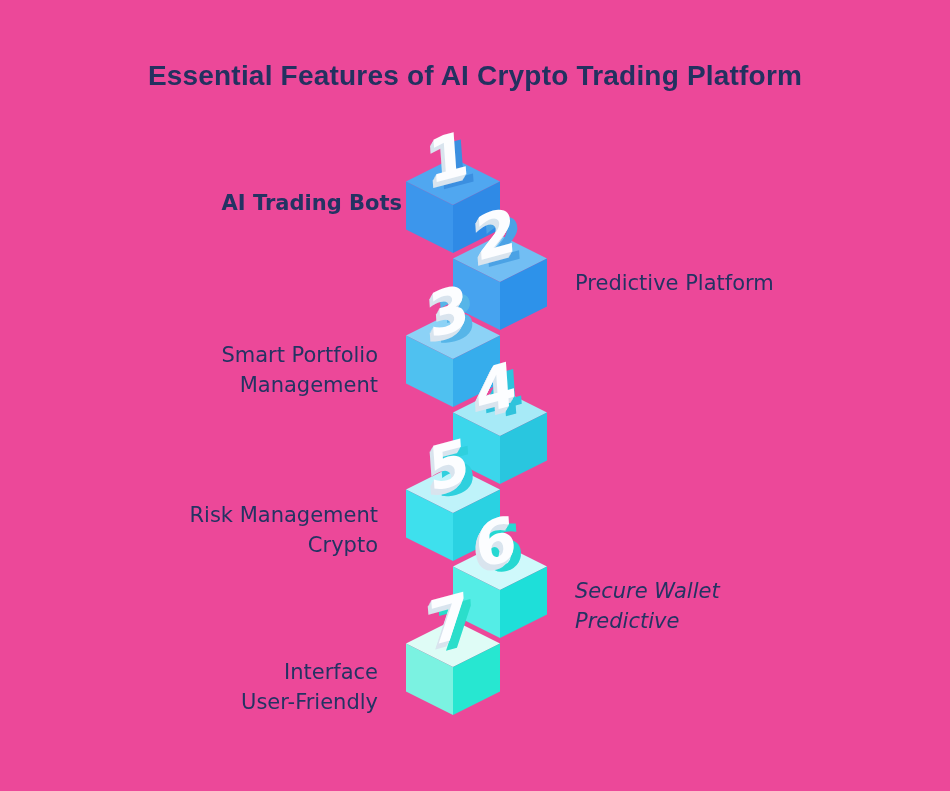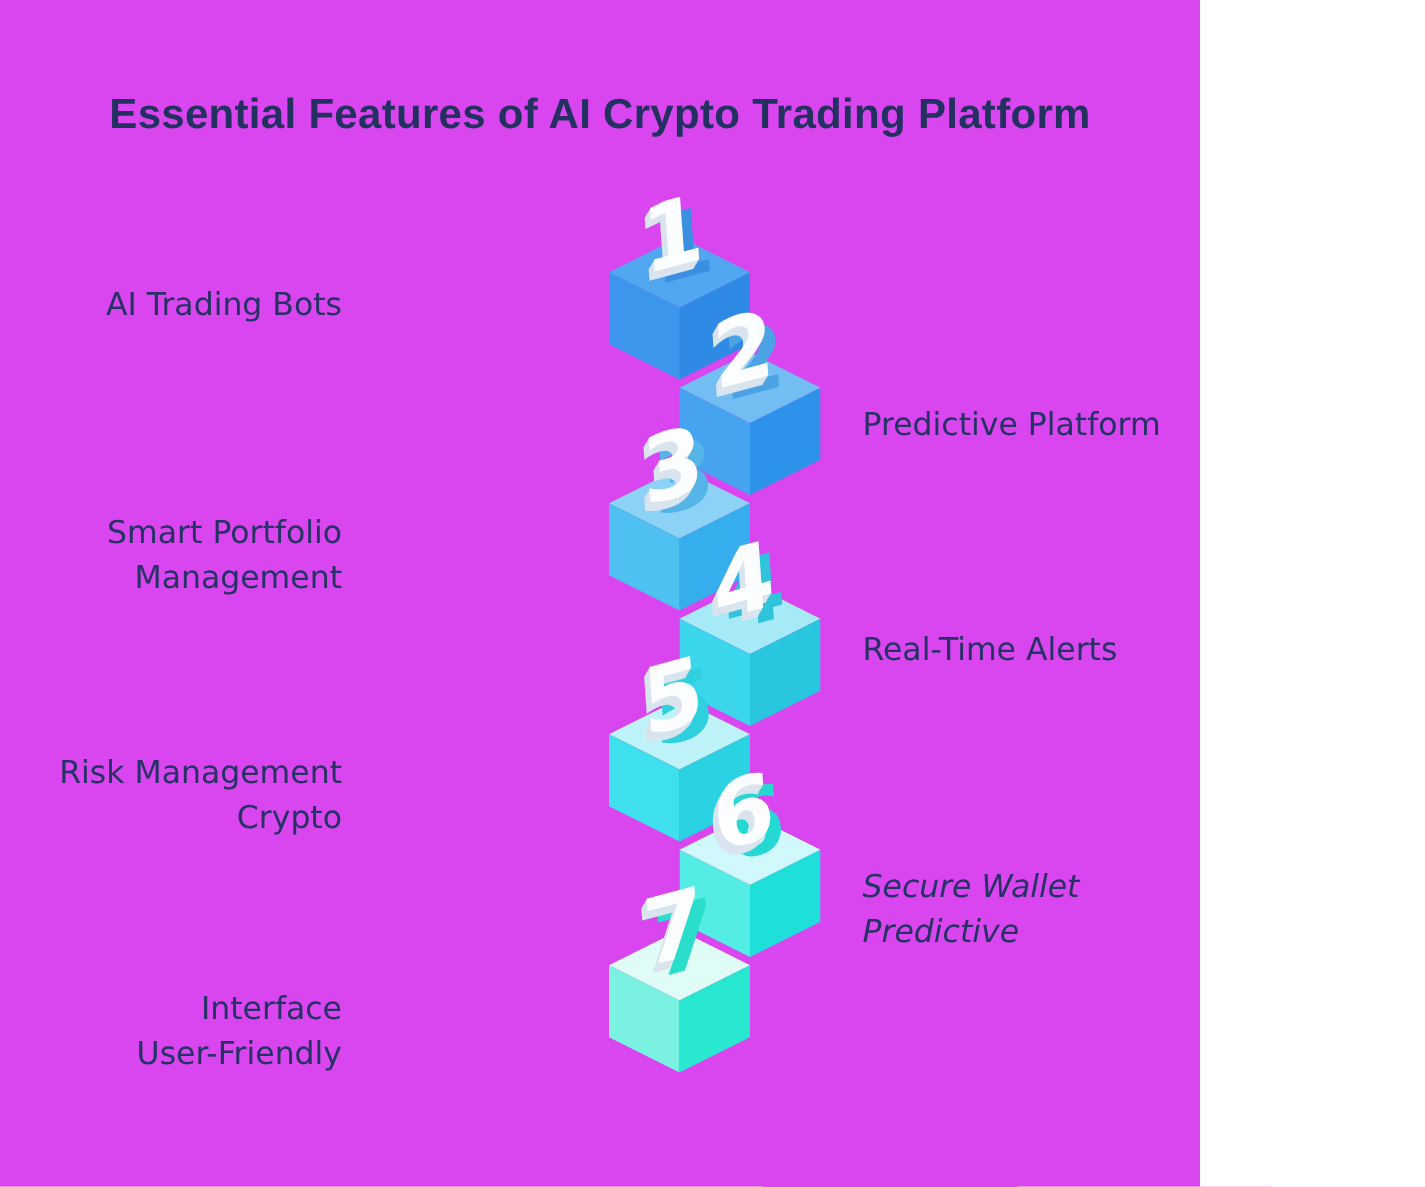--- a/index.html
+++ b/index.html
@@ -1,17 +1,17 @@
 <!DOCTYPE html>
 <html><head>
 <meta charset="utf-8">
 <style>
   html,body{margin:0;padding:0;background:#ffffff;}
   body{width:950px;height:791px;overflow:hidden;}
-  .canvas{position:relative;width:800px;height:791px;background:#d946ef;font-family:"DejaVu Sans",sans-serif;}
+  .canvas{position:relative;width:950px;height:791px;background:#ec4899;font-family:"DejaVu Sans",sans-serif;}
   .title{
     position:absolute;top:59px;left:0;width:100%;text-align:center;
     font-family:"Liberation Sans",sans-serif;font-weight:bold;
     font-size:28px;line-height:33px;letter-spacing:.2px;color:#233160;
   }
   .cube{position:absolute;width:94px;height:95px;}
   .cube svg{display:block;}
   .num{
     position:absolute;width:90px;height:66px;text-align:center;
     font-family:"DejaVu Sans",sans-serif;font-style:italic;font-weight:bold;
@@ -32,21 +32,21 @@
   <div class="title">Essential Features of AI Crypto Trading Platform</div>
   <div style="position:absolute;inset:0;">
       <div class="cube" style="left: 406px; top: 158px; z-index: 40;">
         <svg width="94" height="95" viewBox="0 0 94 95">
           <polygon points="47,0 94,23.5 47,47 0,23.5" fill="#50A7F0"></polygon>
           <polygon points="0,23.5 47,47 47,95 0,71.5" fill="#3C96EC"></polygon>
           <polygon points="47,47 94,23.5 94,71.5 47,95" fill="#2F8AE6"></polygon>
         </svg>
       </div>
       <div class="num" style="left: 404px; top: 124px; z-index: 45; color: rgb(252, 253, 255); text-shadow: rgb(217, 228, 238) -1px 1px 0px, rgb(217, 228, 238) -2px 2px 0px, rgb(217, 228, 238) -3px 3px 0px, rgb(217, 228, 238) -4px 4px 0px, rgb(217, 228, 238) -5px 5px 0px, rgb(59, 143, 224) 5px 9px 0px;">1</div>
-      <div class="label label-left" style="right: 572px; top: 188px;">
+      <div class="label label-left" style="right: 548px; top: 188px; font-weight: bold;">
         <div>AI Trading Bots</div>
       </div>
       <div class="cube" style="left: 453px; top: 235px; z-index: 39;">
         <svg width="94" height="95" viewBox="0 0 94 95">
           <polygon points="47,0 94,23.5 47,47 0,23.5" fill="#72BEF3"></polygon>
           <polygon points="0,23.5 47,47 47,95 0,71.5" fill="#46A3EF"></polygon>
           <polygon points="47,47 94,23.5 94,71.5 47,95" fill="#2D92EA"></polygon>
         </svg>
       </div>
       <div class="num" style="left: 451px; top: 201px; z-index: 44; color: rgb(252, 253, 255); text-shadow: rgb(217, 228, 238) -1px 1px 0px, rgb(217, 228, 238) -2px 2px 0px, rgb(217, 228, 238) -3px 3px 0px, rgb(217, 228, 238) -4px 4px 0px, rgb(217, 228, 238) -5px 5px 0px, rgb(75, 162, 229) 5px 9px 0px;">2</div>
@@ -67,21 +67,20 @@
       </div>
       <div class="cube" style="left: 453px; top: 389px; z-index: 37;">
         <svg width="94" height="95" viewBox="0 0 94 95">
           <polygon points="47,0 94,23.5 47,47 0,23.5" fill="#A7EAF7"></polygon>
           <polygon points="0,23.5 47,47 47,95 0,71.5" fill="#3BD6EB"></polygon>
           <polygon points="47,47 94,23.5 94,71.5 47,95" fill="#29C6DF"></polygon>
         </svg>
       </div>
       <div class="num" style="left: 451px; top: 355px; z-index: 42; color: rgb(252, 253, 255); text-shadow: rgb(217, 228, 238) -1px 1px 0px, rgb(217, 228, 238) -2px 2px 0px, rgb(217, 228, 238) -3px 3px 0px, rgb(217, 228, 238) -4px 4px 0px, rgb(217, 228, 238) -5px 5px 0px, rgb(47, 195, 220) 5px 9px 0px;">4</div>
       <div class="label label-right" style="left: 575px; top: 418px;">
-        <div>Real-Time Alerts</div>
       </div>
       <div class="cube" style="left: 406px; top: 466px; z-index: 36;">
         <svg width="94" height="95" viewBox="0 0 94 95">
           <polygon points="47,0 94,23.5 47,47 0,23.5" fill="#BFF3FA"></polygon>
           <polygon points="0,23.5 47,47 47,95 0,71.5" fill="#3EE0ED"></polygon>
           <polygon points="47,47 94,23.5 94,71.5 47,95" fill="#2AD2E2"></polygon>
         </svg>
       </div>
       <div class="num" style="left: 404px; top: 432px; z-index: 41; color: rgb(252, 253, 255); text-shadow: rgb(217, 228, 238) -1px 1px 0px, rgb(217, 228, 238) -2px 2px 0px, rgb(217, 228, 238) -3px 3px 0px, rgb(217, 228, 238) -4px 4px 0px, rgb(217, 228, 238) -5px 5px 0px, rgb(47, 208, 222) 5px 9px 0px;">5</div>
       <div class="label label-left" style="right: 572px; top: 500px;">

